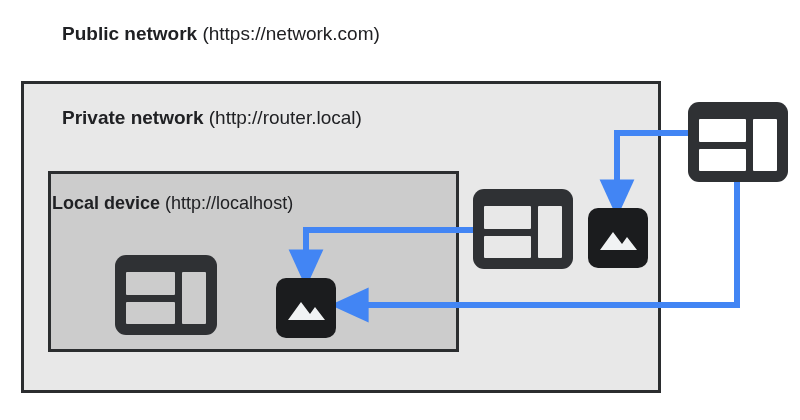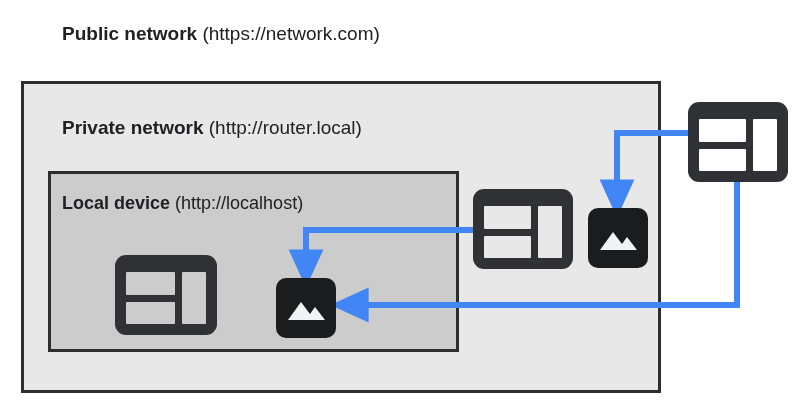--- a/index.html
+++ b/index.html
@@ -27,22 +27,22 @@
     position: absolute;
     font-size: 19px;
     line-height: 24px;
     white-space: nowrap;
     color: #202124;
   }
   .label .strong { font-weight: 700; margin-top: 25px; }
   .label .url { font-weight: 400; }
 
   #public-label { left: 62px; top: 22px; }
-  #private-label { left: 62px; top: 116px; }
-  #local-label   { left: 62px; top: 191px; font-size: 18px; }
+  #private-label { left: 62px; top: 106px; }
+  #local-label   { left: 52px; top: 191px; font-size: 18px; }
 
   
   .zone {
     position: absolute;
     box-sizing: border-box;
     border: 3px solid #2b2d2f;
   }
   #public-zone {
     left: 21px; top: 81px;
     width: 640px; height: 312px;

